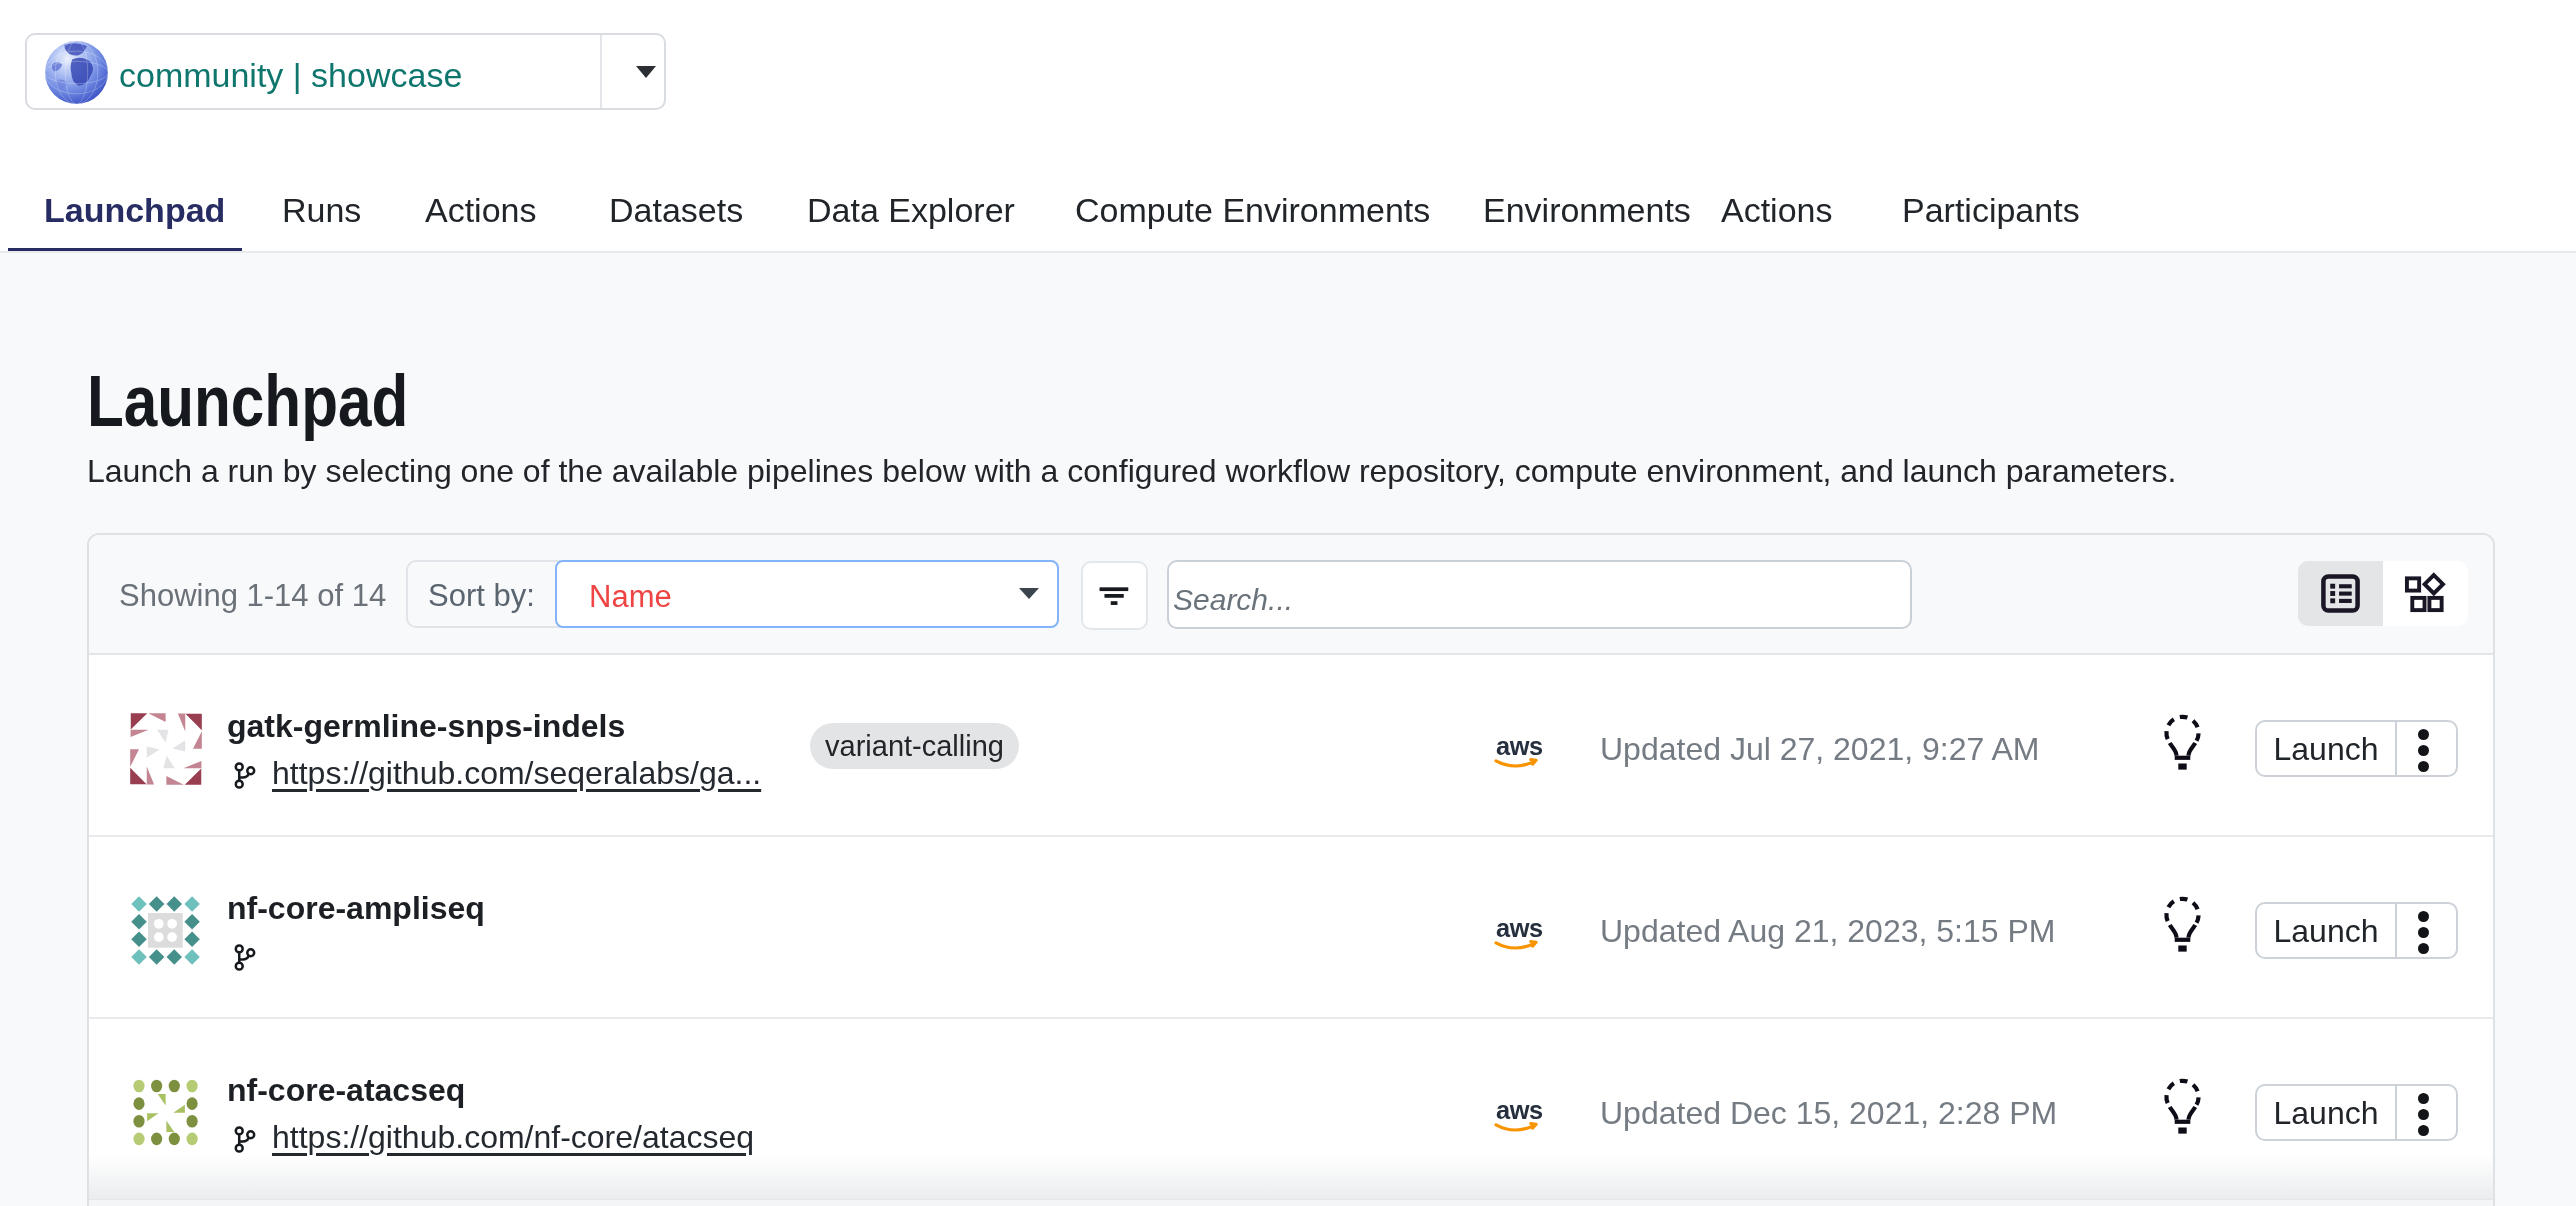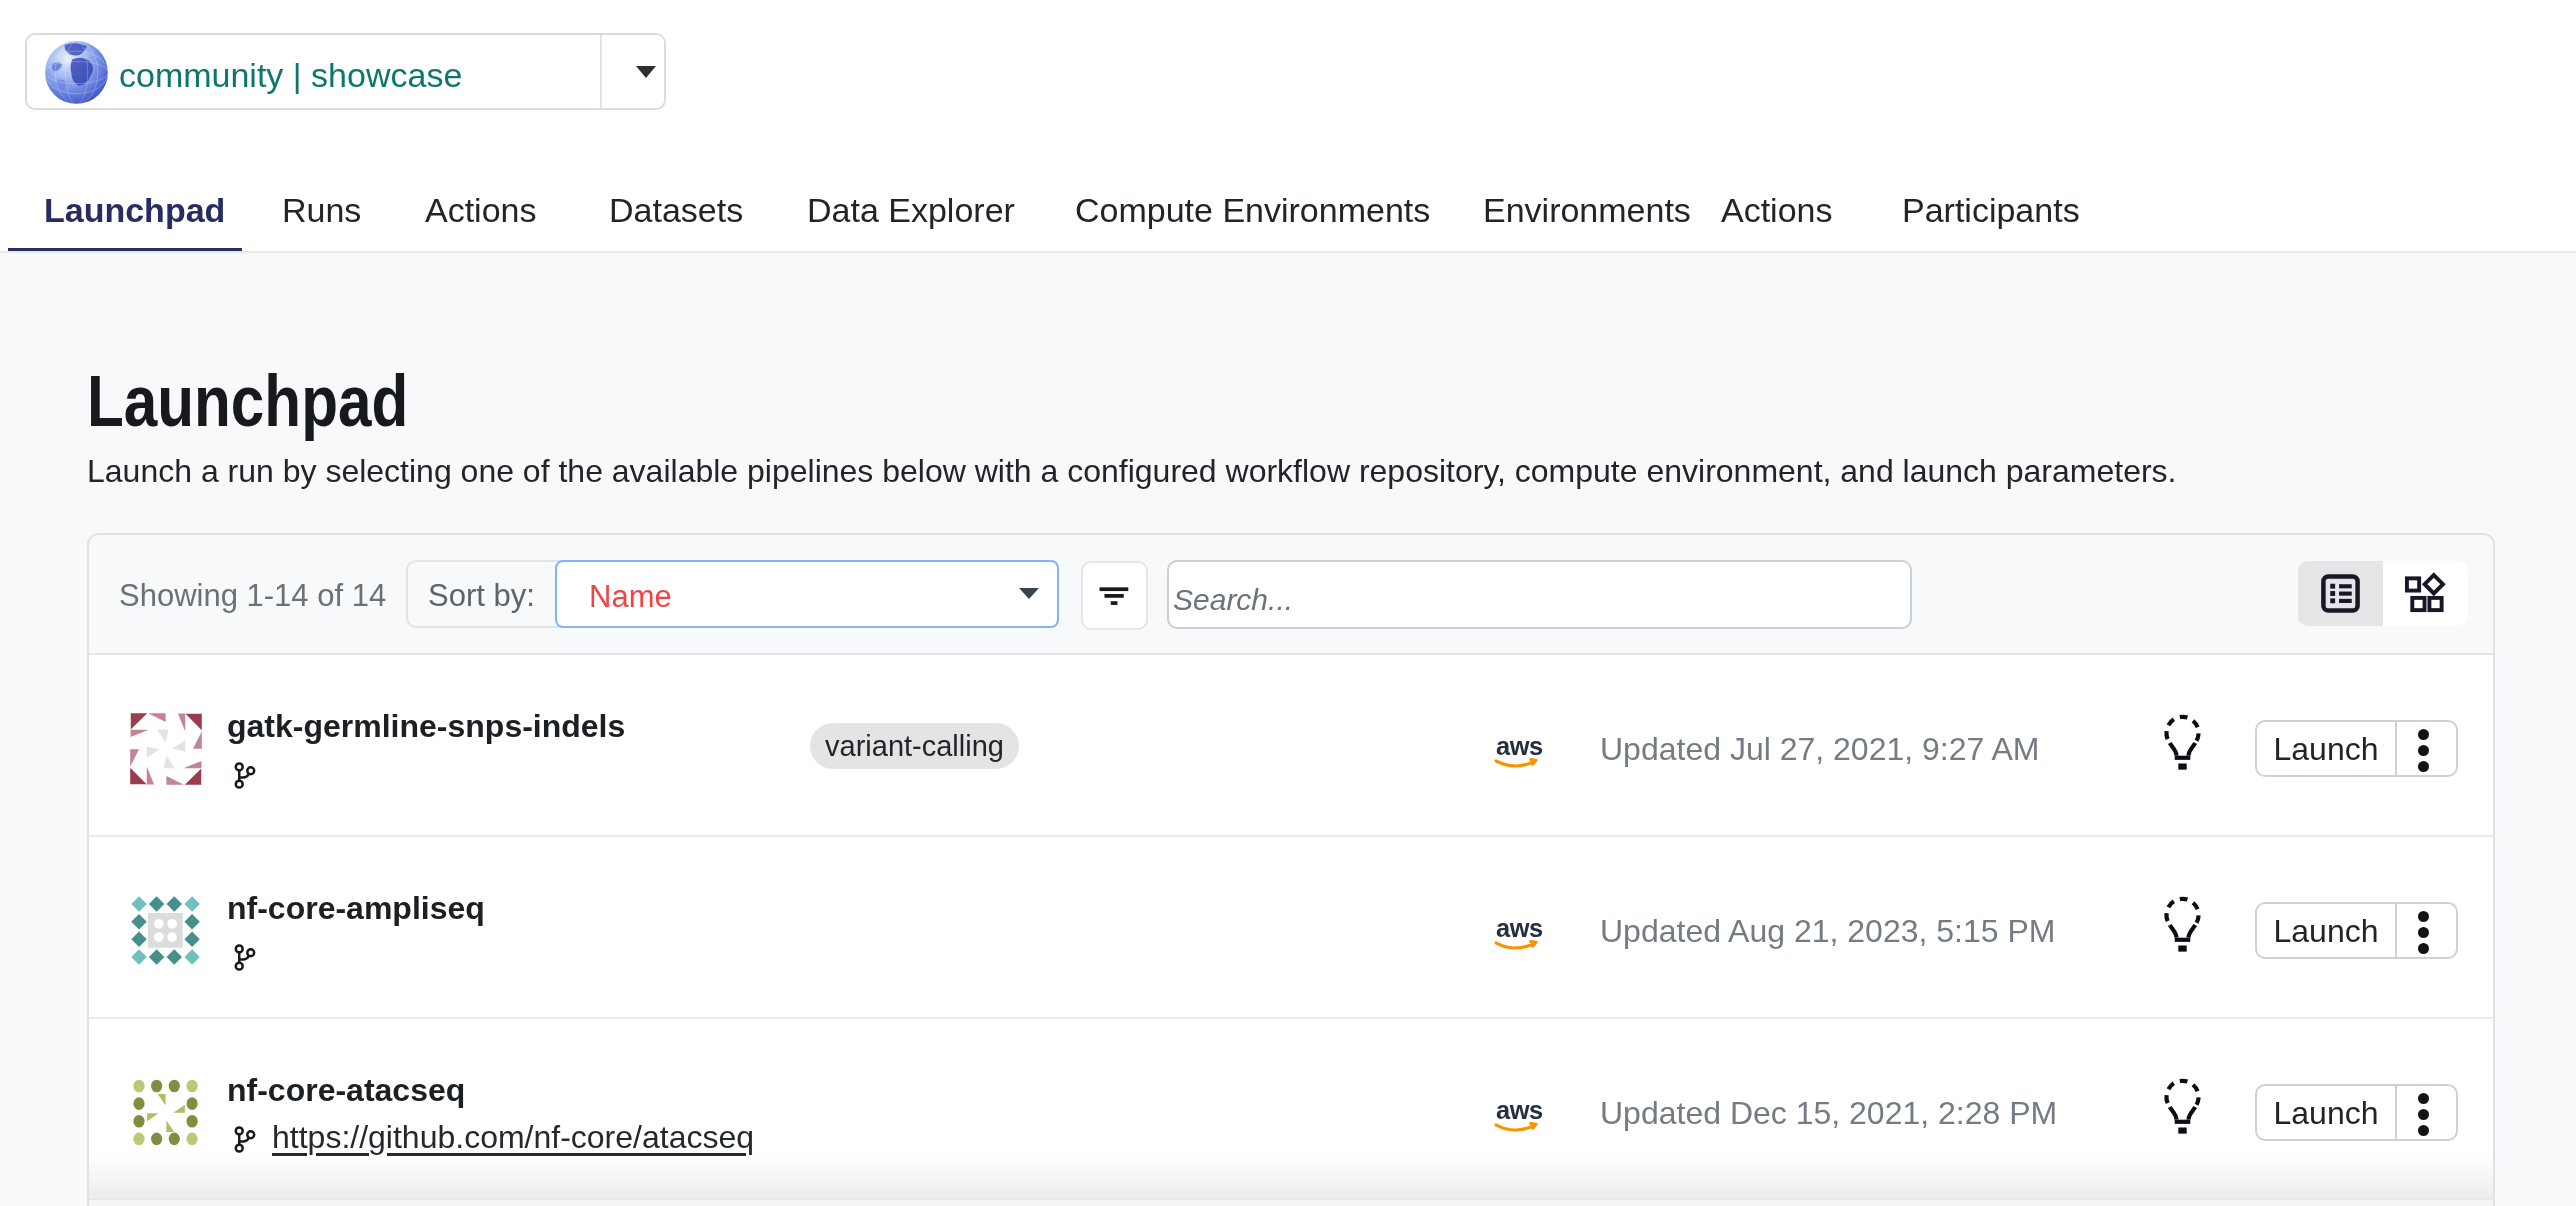--- a/index.html
+++ b/index.html
@@ -162,20 +162,21 @@
       <use href="#gq" transform="rotate(180 20 20)"></use>
       <use href="#gq" transform="rotate(270 20 20)"></use>
     </svg>
     <div class="abs ptitle">gatk-germline-snps-indels</div>
     <svg class="abs gitic" viewBox="0 0 24 28" fill="none" stroke="#16191d" stroke-width="2.6">
       <circle cx="6.5" cy="5" r="3.6"></circle>
       <circle cx="6.5" cy="23" r="3.6"></circle>
       <circle cx="18.5" cy="9" r="3.6"></circle>
       <path d="M6.5,8.6 L6.5,19.4 M6.5,16 L10,16 Q15,16 16.5,12.2"></path>
     </svg>
+    <div class="abs plink">https://github.com/seqeralabs/ga...</div>
     <div class="abs pill">variant-calling</div>
     <svg class="abs awsl" viewBox="0 0 54 44">
       <text x="4" y="26" font-family="Liberation Sans" font-size="26" font-weight="bold" fill="#252f3e" letter-spacing="-0.5">aws</text>
       <path d="M4,31.5 Q24,42.5 45,31 m0,0 l-5.4,-0.8 m5.4,0.8 l-3.6,4" stroke="#f79400" stroke-width="3.2" fill="none" stroke-linecap="round"></path>
     </svg>
     <div class="abs updated">Updated Jul 27, 2021, 9:27 AM</div>
     <svg class="abs bulb" viewBox="0 0 40 62">
       <path d="M5.6,28.2 A16.5 16.5 0 1 1 34.4,28.2" fill="none" stroke="#0f0c18" stroke-width="4.3" stroke-dasharray="8.2 6.4" stroke-dashoffset="-2"></path>
       <path d="M6.9,30.5 C9.6,35.2 13.6,37.8 13.9,43.5" fill="none" stroke="#0f0c18" stroke-width="4.3"></path>
       <path d="M33.1,30.5 C30.4,35.2 26.4,37.8 26.1,43.5" fill="none" stroke="#0f0c18" stroke-width="4.3"></path>

